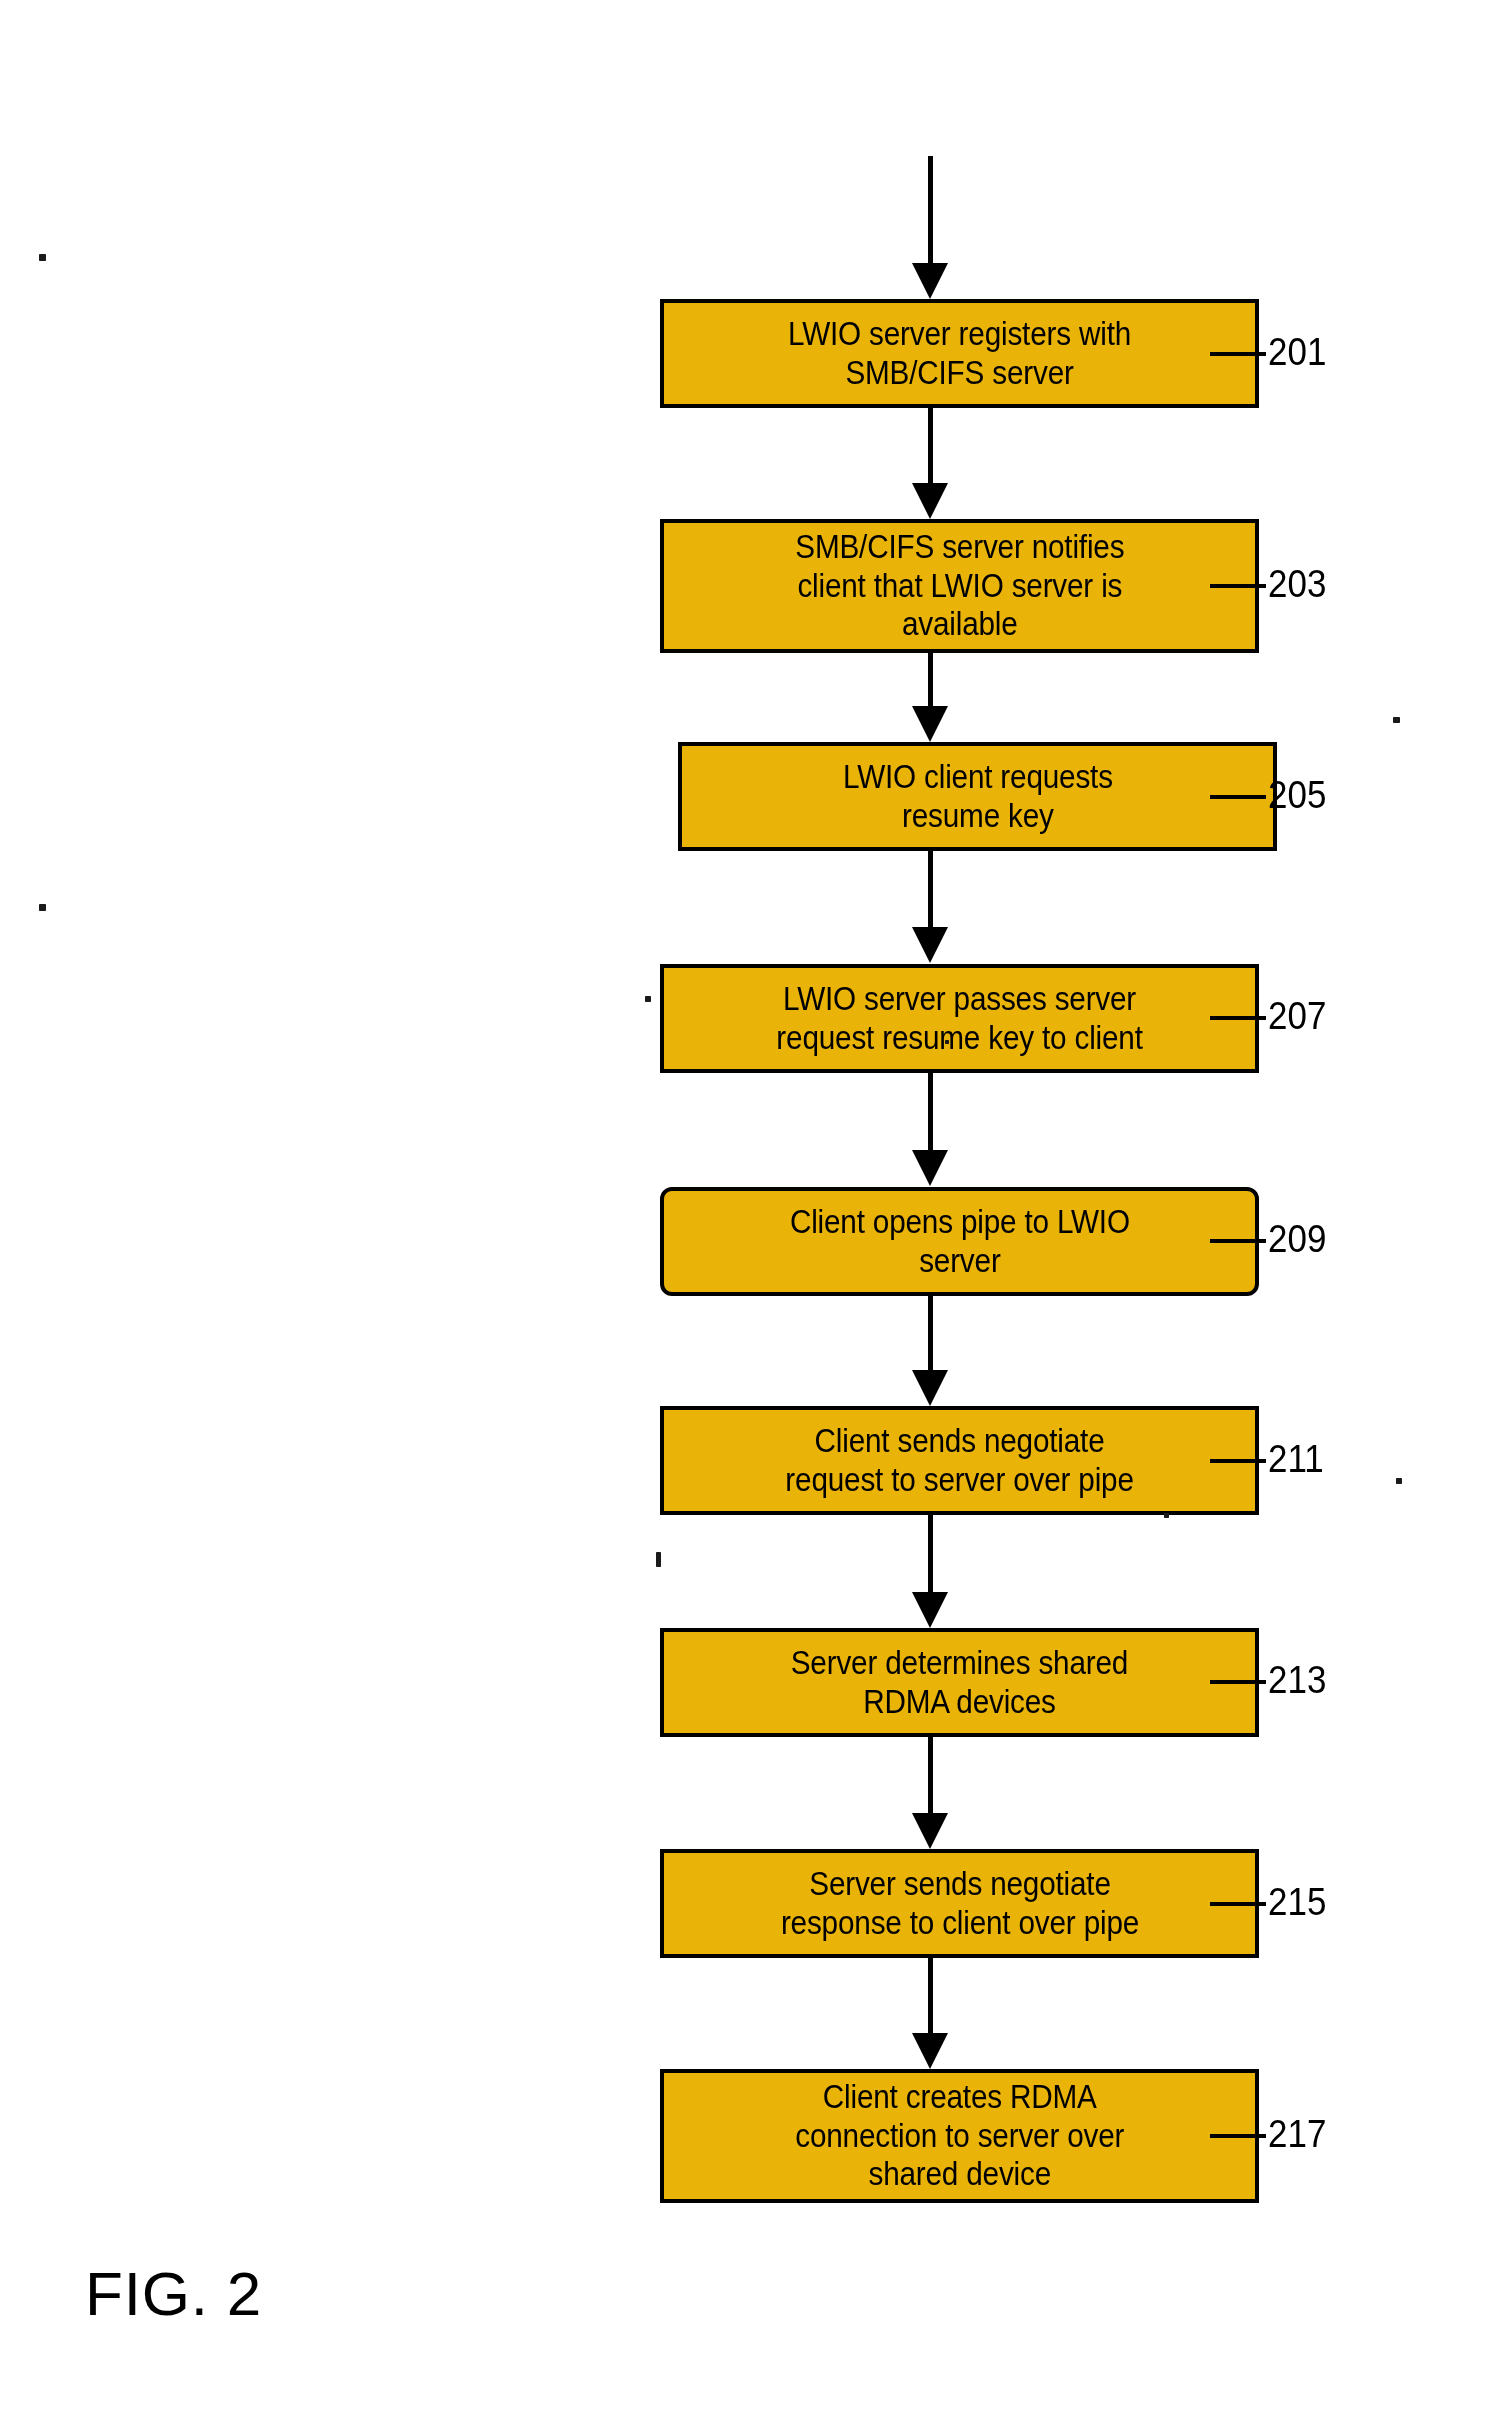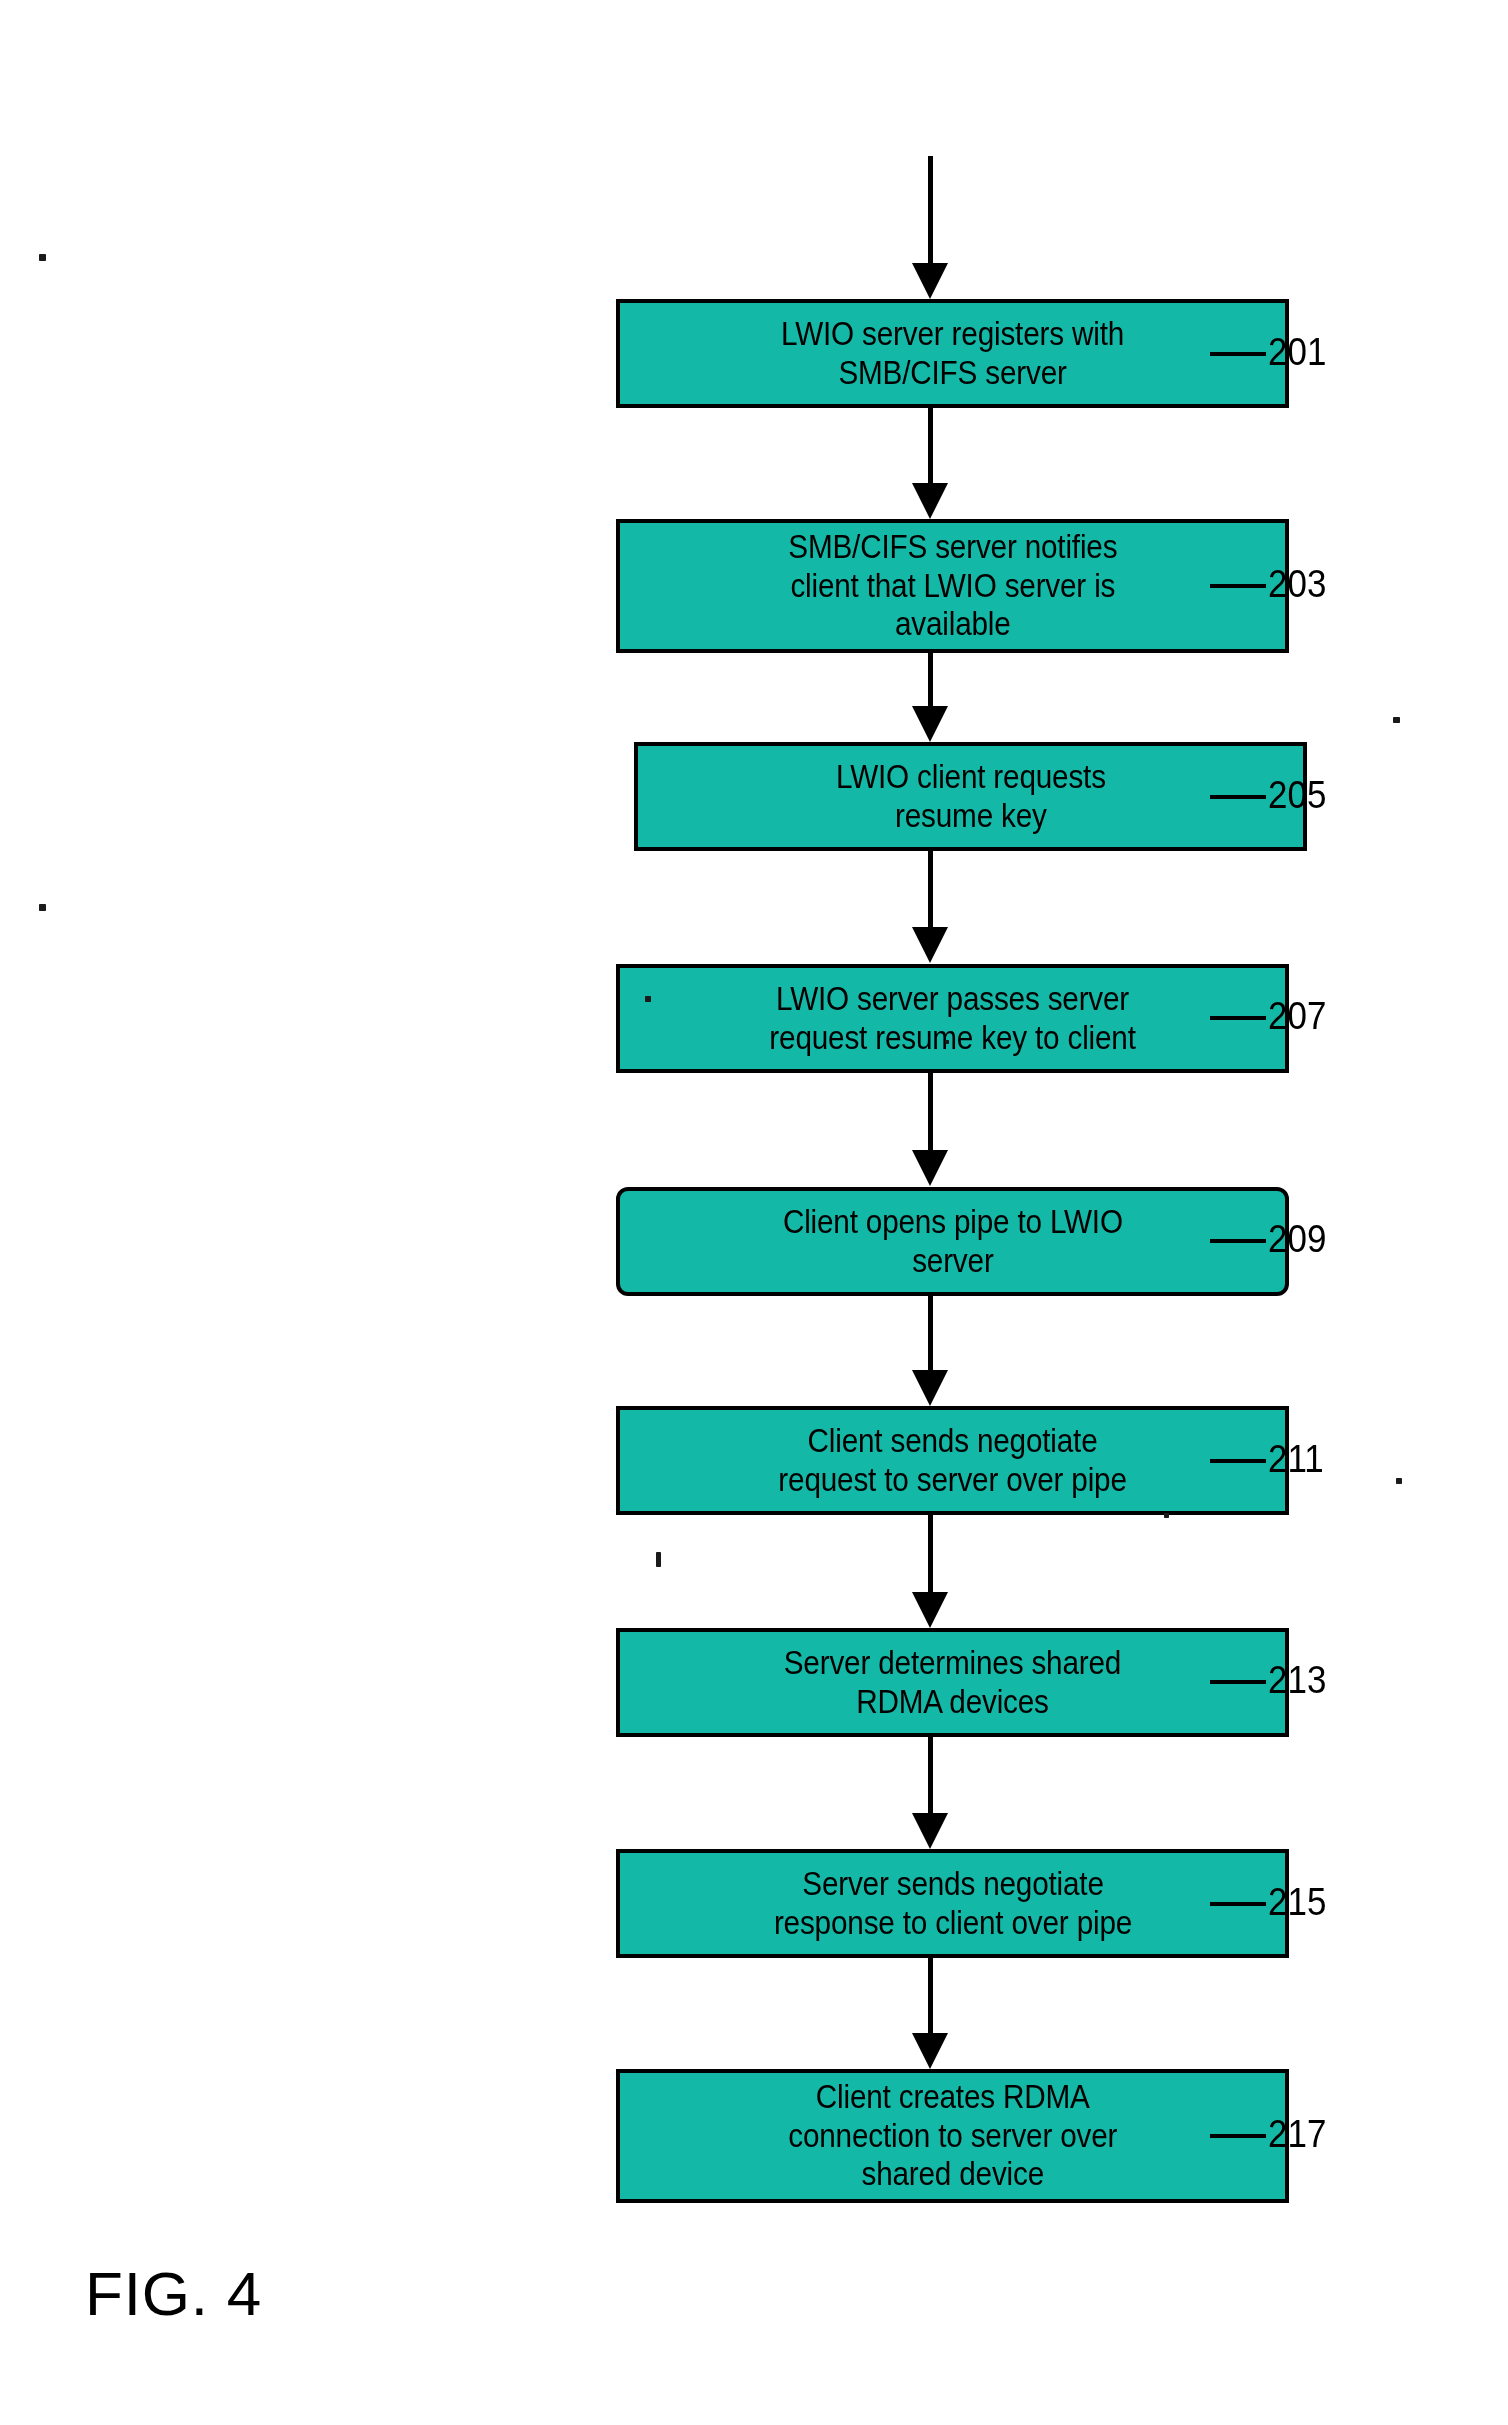--- a/index.html
+++ b/index.html
@@ -40,25 +40,25 @@
     font-size: 34px;
     line-height: 1;
     letter-spacing: 0.4px;
     font-stretch: semi-condensed;
     transform: scaleX(0.93);
   }
 
   
   .pbox {
     position: absolute;
-    left: 616px;
-    width: 673px;
+    left: 660px;
+    width: 599px;
     border: 4.1px solid #000;
     box-sizing: border-box;
-    background: #14b8a6;
+    background: #eab308;
     display: flex;
     align-items: center;
     justify-content: center;
     padding: 0 11.5px;
   }
   .pbox .label {
     font-size: 33px;
     line-height: 1.17;
     text-align: center;
     letter-spacing: -0.2px;
@@ -218,21 +218,21 @@
         <span class="label">Client creates RDMA
 connection to server over
 shared device</span>
       </div>
       <div class="refgroup" style="top: 2136px;">
         <div class="refline"></div>
         <span class="refnum">217</span>
       </div>
     </div>
 
-  <div class="figcaption">FIG. 4</div>
+  <div class="figcaption">FIG. 2</div>
 
   <div id="specks">
       <div class="speck" style="left: 39px; top: 254px; width: 7.4px; height: 7.4px;"></div>
       <div class="speck" style="left: 39px; top: 904px; width: 7.4px; height: 6.6px;"></div>
       <div class="speck" style="left: 645px; top: 996px; width: 5.7px; height: 5.7px;"></div>
       <div class="speck" style="left: 1393px; top: 717px; width: 6.6px; height: 5.7px;"></div>
       <div class="speck" style="left: 1396px; top: 1478px; width: 5.7px; height: 5.7px;"></div>
       <div class="speck" style="left: 1164px; top: 1513px; width: 4.9px; height: 4.9px;"></div>
       <div class="speck" style="left: 945px; top: 1040px; width: 4.1px; height: 4.1px;"></div>
       <div class="speck" style="left: 656px; top: 1552px; width: 4.9px; height: 14.8px;"></div>

